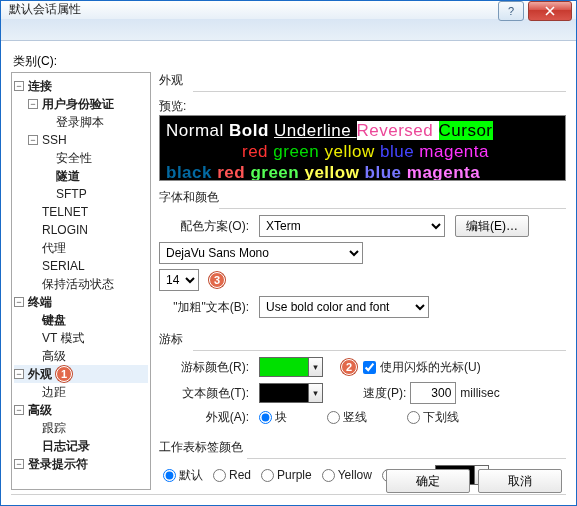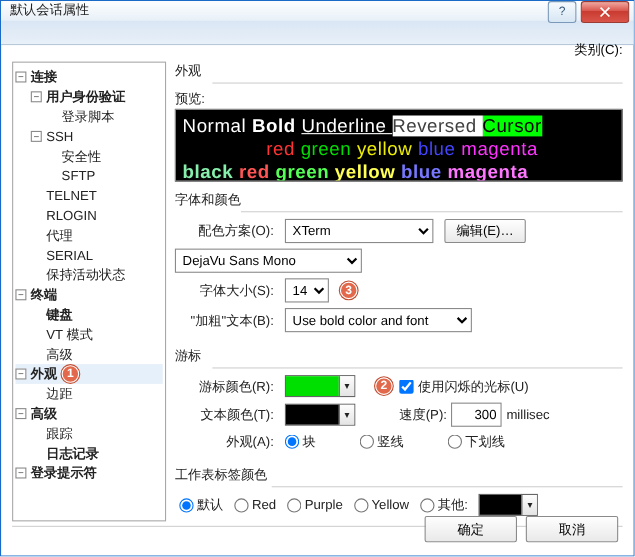--- a/index.html
+++ b/index.html
@@ -4,36 +4,36 @@
 <style>
 * { box-sizing: border-box; font-family: "Microsoft YaHei", "SimSun", sans-serif; }
 body { margin: 0; background: #fff; }
 .window { width: 577px; height: 506px; border: 1px solid #1a6bc7; background: #fff; position: relative; }
 .titlebar { height: 40px; background: linear-gradient(#fdfefe,#e8f0f8 45%,#d9e6f4 46%,#e8f0f8); border-bottom:1px solid #b8c8db; display:flex; align-items:flex-start; padding:0 0 0 8px; font-size:12px; color:#222; }
 .titlebar .spacer { flex:1; }
 .titlebar .tbtn { height:20px; border:1px solid #7a99b8; background:linear-gradient(#f6fafd,#d7e6f4); border-radius:3px; display:flex; align-items:center; justify-content:center; font-size:11px; margin-right:4px; }
 .tbtn.help { width:26px; color:#37597d; }
 .tbtn.close { width:44px; background:linear-gradient(#f0a8a1,#d9544a 45%,#c83b30 46%,#d9544a); border-color:#9c3b33; color:#fff; font-weight:bold; }
 .body { position:absolute; top:30px; left:0; right:0; bottom:0; padding:6px 10px 10px 10px; }
-.catlabel { font-size:12px; margin:0 0 2px 2px;text-align:right; }
+.catlabel { font-size:12px; margin:16px 0 2px 2px; }
 .columns { display:flex; gap:8px; height:418px; }
 .tree { width:140px; border:1px solid #a8a8a8; background:#fff; padding:4px 2px 4px 2px; overflow:hidden; font-size:12px; line-height:18px; color:#222; }
 .tree .row { display:flex; align-items:center; white-space:nowrap; }
 .tree .sq { width:10px; height:10px; border:1px solid #8a8a8a; display:inline-flex; align-items:center; justify-content:center; font-size:9px; line-height:8px; color:#4a4a4a; margin-right:4px; background:#fff; flex:0 0 auto; }
 .tree .sp { display:inline-block; width:14px; flex:0 0 auto; }
 .tree .bold { font-weight:bold; }
 .tree .sel { background:#e6f0fa; }
 .badge { display:inline-flex; width:16px; height:16px; border-radius:50%; background:#e2694b; color:#fff; font-size:11px; font-weight:bold; align-items:center; justify-content:center; margin-left:4px; border:1px solid #fff; box-shadow:0 0 0 1px #c24d31; }
 .right { flex:1; display:flex; flex-direction:column; font-size:12px; color:#222; }
 .section-title { font-size:12px; margin:0 0 4px 0; }
 .preview { background:#000; border:1px solid #888; padding:4px 6px; font-family:"DejaVu Sans Mono","Consolas",monospace; font-size:17px; line-height:21px; overflow:hidden; white-space:nowrap; letter-spacing:0.5px; }
-.pv-white{color:#fff;} .pv-b{color:#fff;font-weight:bold;} .pv-u{color:#fff;text-decoration:underline;} .pv-rev{background:#fff;color:#404040;} .pv-cur{color:#000;background:#0f0;}
+.pv-white{color:#fff;} .pv-b{color:#fff;font-weight:bold;} .pv-u{color:#fff;text-decoration:underline;} .pv-rev{background:#fff;color:#ec4899;} .pv-cur{color:#000;background:#0f0;}
 .pv-red{color:#f33;} .pv-green{color:#0d0;} .pv-yellow{color:#ee0;} .pv-blue{color:#44f;} .pv-magenta{color:#f3f;}
 .pv-bred{color:#f55;font-weight:bold;} .pv-bgreen{color:#5f5;font-weight:bold;} .pv-byellow{color:#ff5;font-weight:bold;} .pv-bblue{color:#77f;font-weight:bold;} .pv-bmagenta{color:#f7f;font-weight:bold;}
-.pv-black{color:#86efac;font-weight:bold;}
+.pv-black{color:#0369a1;font-weight:bold;}
 .group-title { font-size:12px; margin:8px 0 4px 0; }
 .hr { border-top:1px solid #d0d0d0; margin-top:-2px; margin-bottom:6px; margin-left:60px; }
 .hr2 { border-top:1px solid #d0d0d0; margin-top:-2px; margin-bottom:6px; margin-left:34px; }
 .hr3 { border-top:1px solid #d0d0d0; margin-top:-2px; margin-bottom:6px; margin-left:88px; }
 .formrow { display:flex; align-items:center; margin-bottom:5px; }
 .formrow .lbl { width:100px; text-align:right; padding-right:10px; }
 select,.btn,input[type=text] { font-size:12px; height:22px; border:1px solid #8a8a8a; background:#fff; }
 select { padding:1px 2px; }
 .btn { background:linear-gradient(#fefefe,#e9e9e9); padding:0 10px; border-radius:2px; }
 .colorswatch { width:64px; height:20px; border:1px solid #666; display:inline-flex; }
@@ -88,20 +88,26 @@
         <div class="row">
             <span class="sp"></span>
             <span class="sp"></span>
             <span class="sp"></span>
             <span>安全性</span>
           </div>
         <div class="row">
             <span class="sp"></span>
             <span class="sp"></span>
             <span class="sp"></span>
+            <span class="bold">隧道</span>
+          </div>
+        <div class="row">
+            <span class="sp"></span>
+            <span class="sp"></span>
+            <span class="sp"></span>
             <span>SFTP</span>
           </div>
         <div class="row">
             <span class="sp"></span>
             <span class="sp"></span>
             <span>TELNET</span>
           </div>
         <div class="row">
             <span class="sp"></span>
             <span class="sp"></span>
@@ -186,29 +192,28 @@
           <div>
             <span class="pv-black">black </span><span class="pv-bred">red </span><span class="pv-bgreen">green </span><span class="pv-byellow">yellow </span><span class="pv-bblue">blue </span><span class="pv-bmagenta">magenta</span>
           </div>
         </div>
 
         <div class="group-title">字体和颜色</div>
         <div class="hr"></div>
 
         <div class="formrow">
           <div class="lbl">配色方案(O):</div>
-          <select style="width:135px"><option>XTerm</option></select>
+          <select style="width:186px"><option>XTerm</option></select>
           <div style="width:10px"></div>
           <button class="btn">编辑(E)…</button>
         </div>
         <div class="formrow">
-          <select style="width:170px"><option>DejaVu Sans Mono</option></select>
-        </div>
-        <div class="formrow">
-          <div class="lbl">字体大小(S):</div>
+          <select style="width:204px"><option>DejaVu Sans Mono</option></select>
+        </div>
+        <div class="formrow">
           <select style="width:40px"><option>14</option></select>
           <span class="badge" style="margin-left:10px">3</span>
         </div>
         <div class="formrow">
           <div class="lbl">"加粗"文本(B):</div>
           <select style="width:170px"><option>Use bold color and font</option></select>
         </div>
 
         <div class="group-title">游标</div>
         <div class="hr2"></div>

